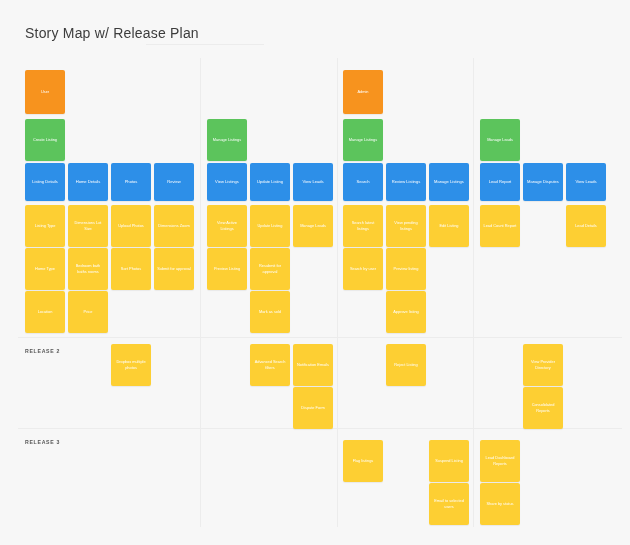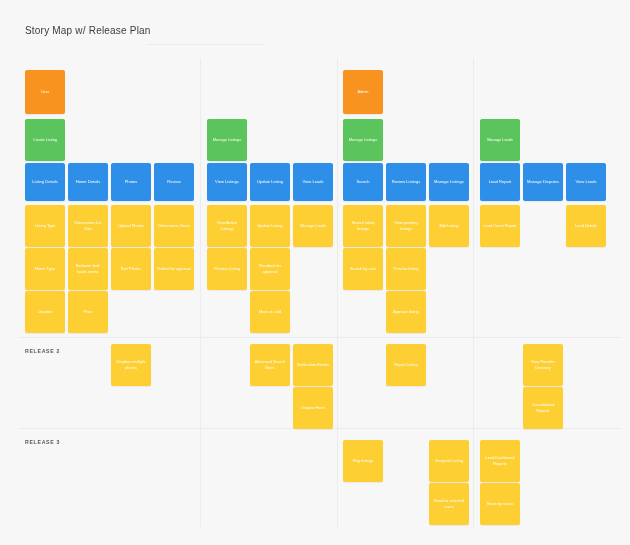--- a/index.html
+++ b/index.html
@@ -7,21 +7,21 @@
     width:630px;height:545px;
     background:#f7f7f7;
     font-family:"Liberation Sans", sans-serif;
     overflow:hidden;
     position:relative;
   }
   #board{position:absolute;left:0;top:0;width:630px;height:545px;}
 
   #title{
     position:absolute;left:25px;top:25px;
-    font-size:10px;color:#3c3c3c;letter-spacing:.2px;
+    font-size:14px;color:#3c3c3c;letter-spacing:.2px;
     white-space:nowrap;
   }
   #title-rule{
     position:absolute;left:146px;top:44px;width:118px;height:1px;
     background:#ececec;
   }
 
   .vdiv{position:absolute;top:58px;width:1px;background:#ececec;}
   .hdiv{position:absolute;left:18px;right:8px;height:1px;background:#ececec;}
 

